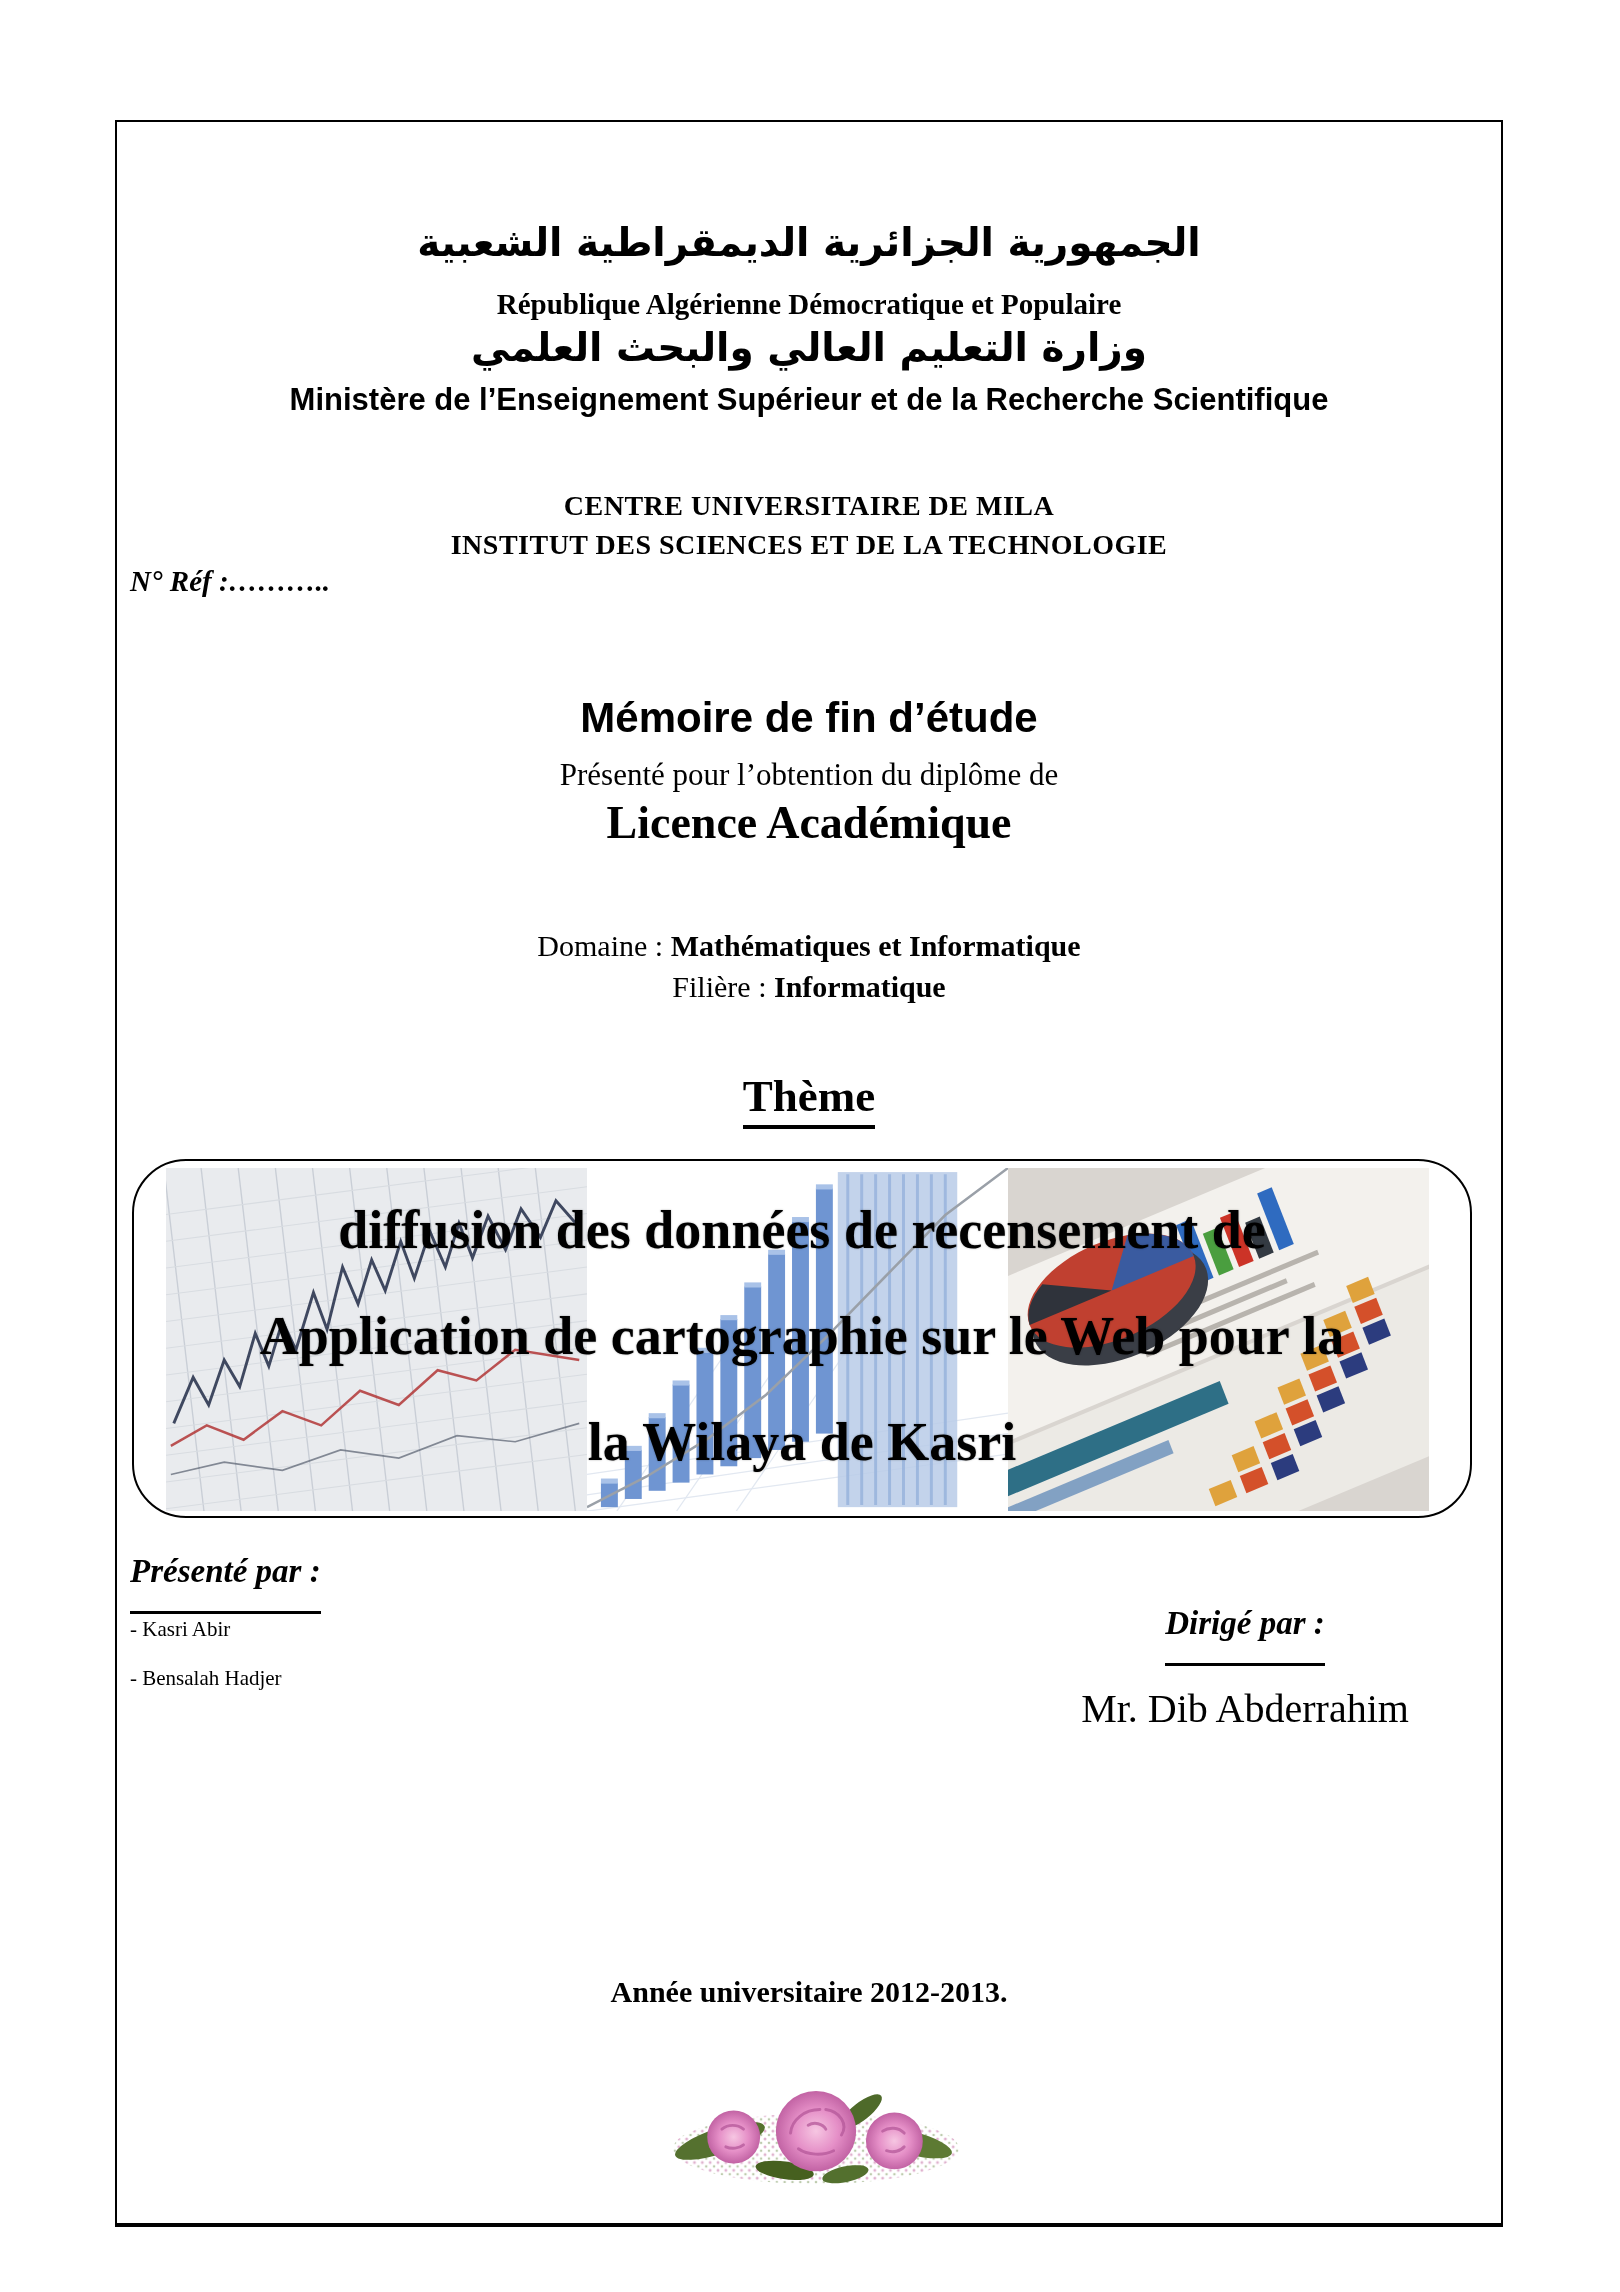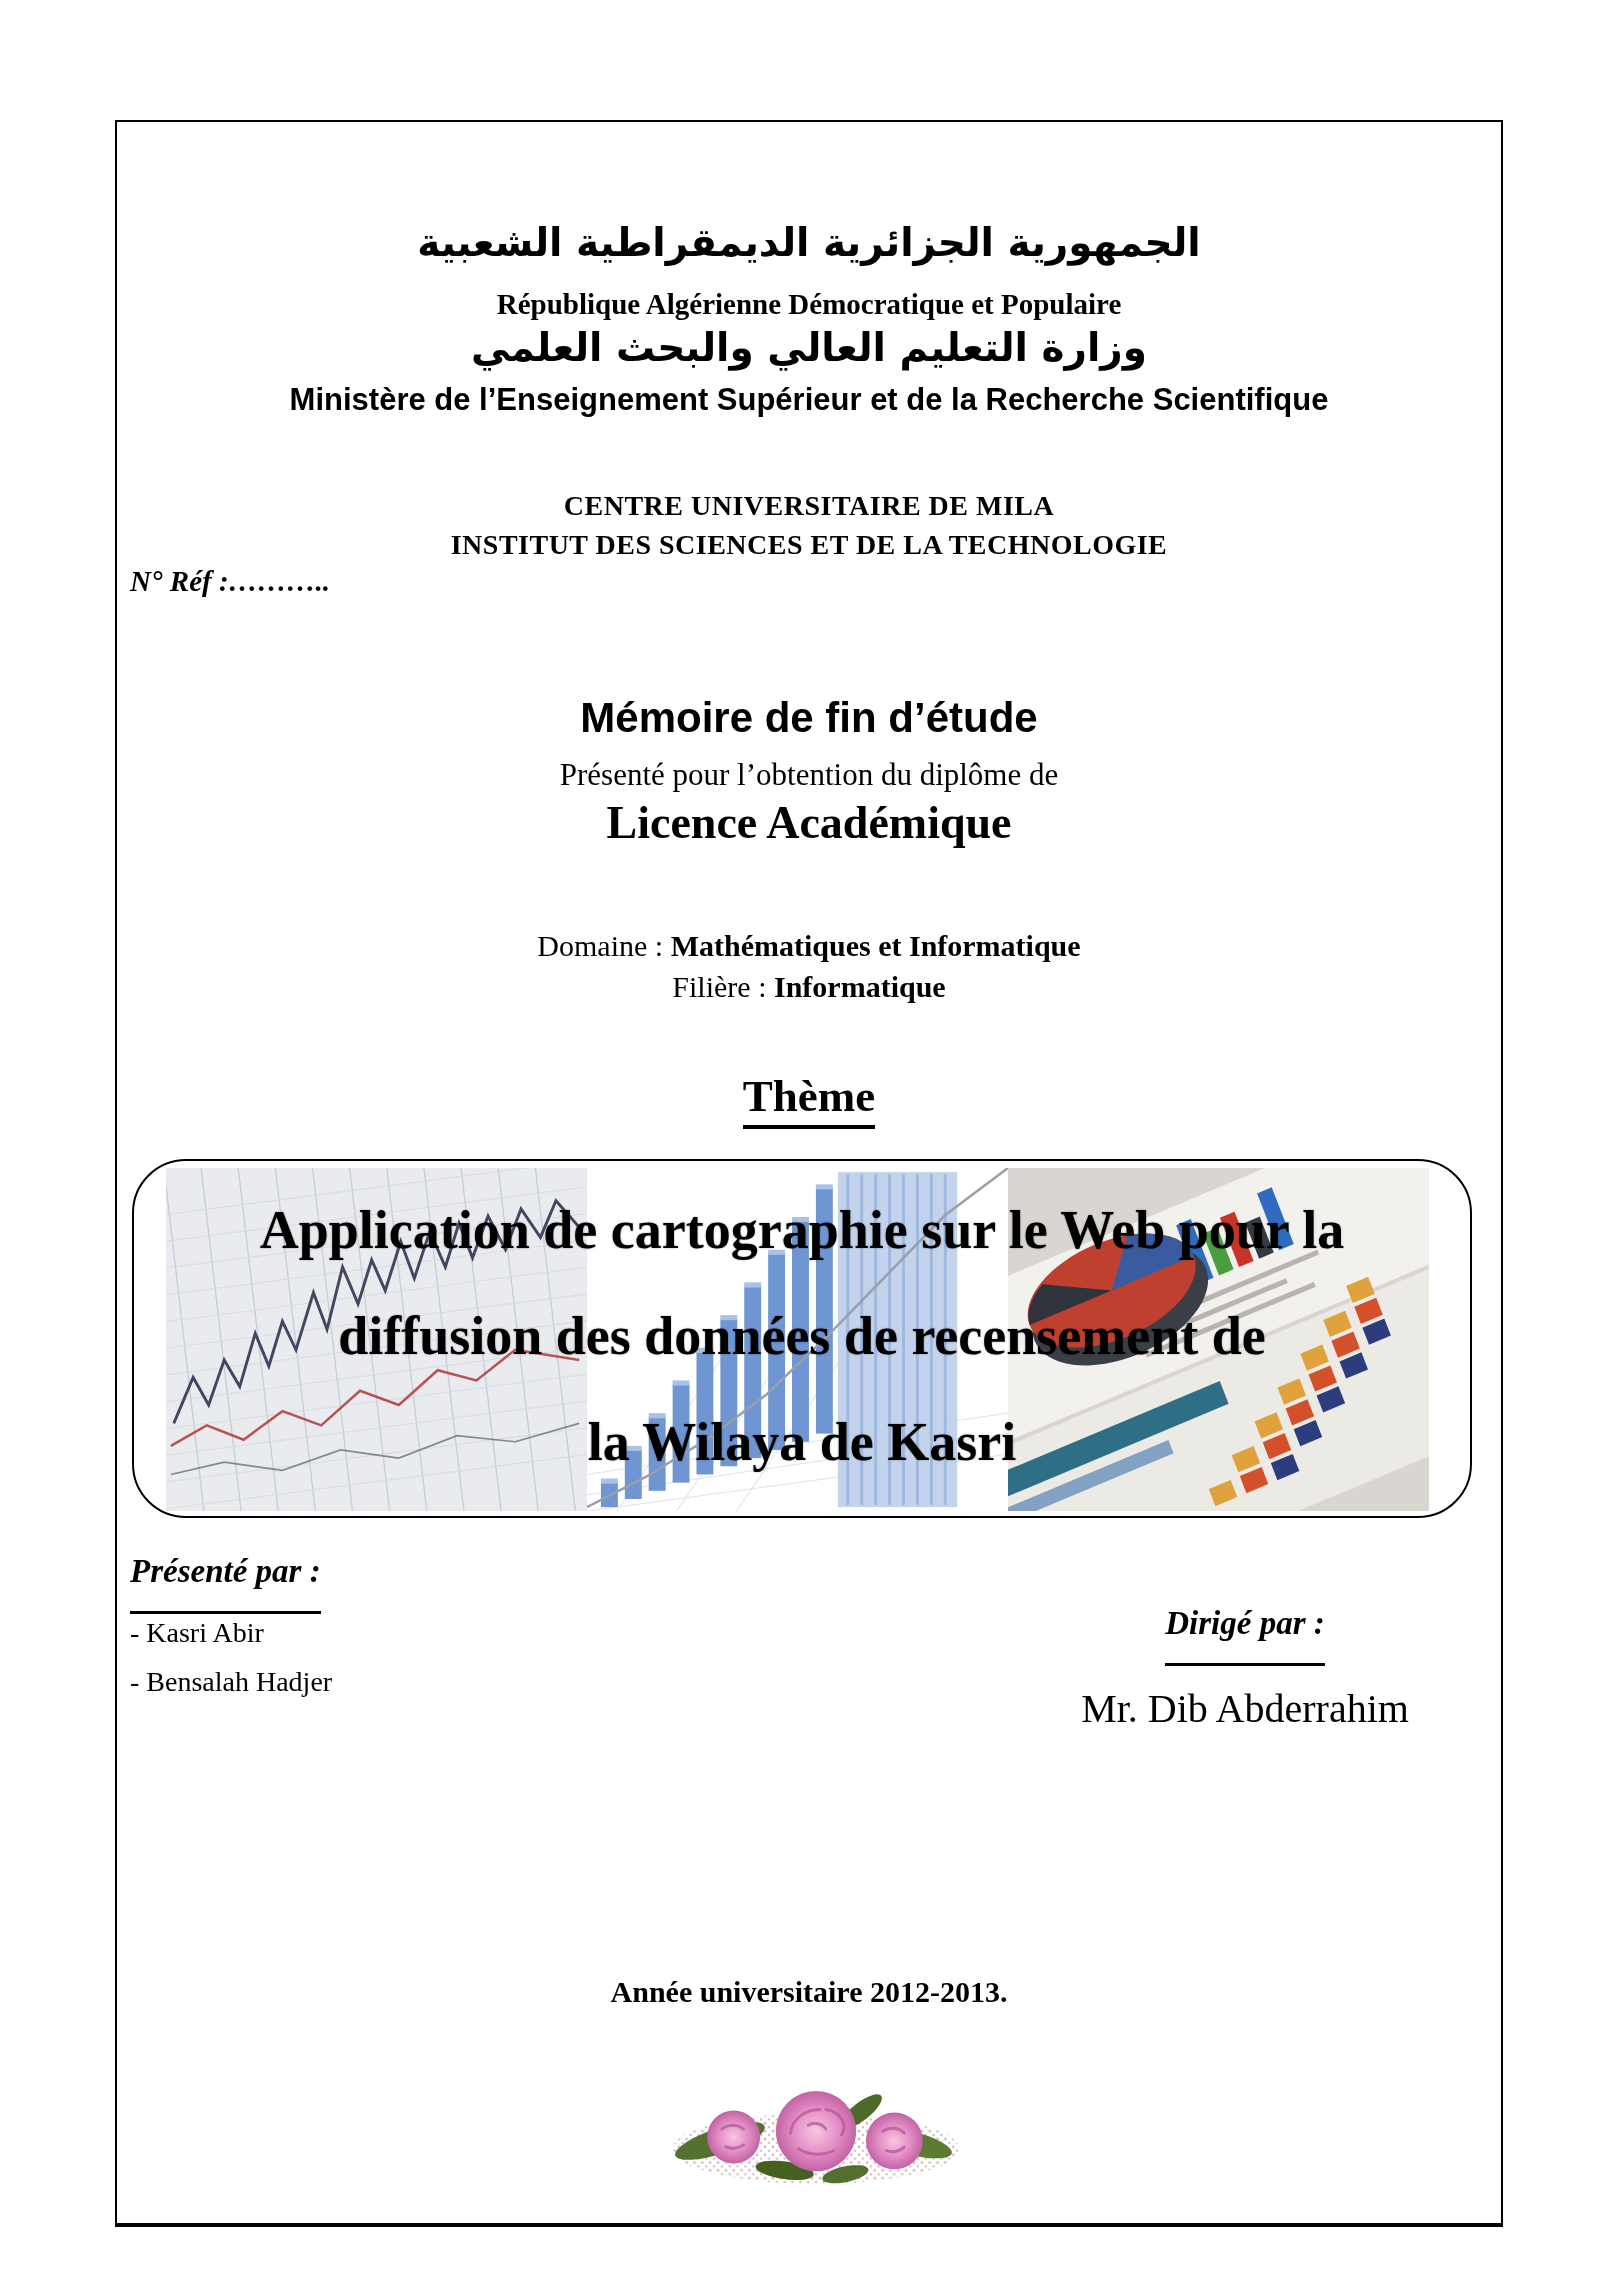--- a/index.html
+++ b/index.html
@@ -52,21 +52,21 @@
   }
   .photo{flex:1 1 0;position:relative;overflow:hidden;}
   .photo svg{display:block;width:100%;height:100%;}
   .theme-title{
     position:absolute;left:0;top:15.7px;width:100%;
     text-align:center;
     font-weight:bold;font-size:54px;line-height:106px;
     text-shadow:0 0 2px rgba(0,0,0,.35);
   }
   .credit-label{font-size:33px;}
-  .author{font-size:28px;}
+  .author{font-size:21px;}
   .presented-label{left:130px;top:1553px;}
   .author0{left:130px;top:1617px;}
   .author1{left:130px;top:1666px;}
   .directed-block{left:990px;top:1605px;width:510px;text-align:center;}
   .supervisor{margin-top:19px;font-size:40px;}
   .annee{top:1975px;font-size:30px;}
   .flower{left:669px;top:2082px;width:294px;height:110px;}
   .flower svg{display:block;width:100%;height:100%;}
 </style>
 </head>
@@ -228,22 +228,22 @@
             <ellipse cx="108" cy="134" rx="94" ry="52" fill="#3a3e46"></ellipse>
             <ellipse cx="105" cy="118" rx="90" ry="48" fill="#c04030"></ellipse>
             <path d="M105,118 L140,74 A90,48 0 0 1 195,118 Z" fill="#3a5ba0"></path>
             <path d="M105,118 L15,118 A90,48 0 0 1 42,86 Z" fill="#2f333b"></path>
           </g>
         </svg>
       </div>
     </div>
 
     <div class="theme-title serif">
+      <div>diffusion des données de recensement de</div>
       <div>Application de cartographie sur le Web pour la</div>
-      <div>diffusion des données de recensement de</div>
       <div>la Wilaya de Kasri</div>
     </div>
   </div>
 
   <div class="abs serif b i credit-label presented-label"><span class="u-mid">Présenté par :</span></div>
   <div class="abs serif author author0">- Kasri Abir</div>
   <div class="abs serif author author1">- Bensalah Hadjer</div>
 
   <div class="abs directed-block">
     <div class="serif b i credit-label"><span class="u-mid">Dirigé par :</span></div>

